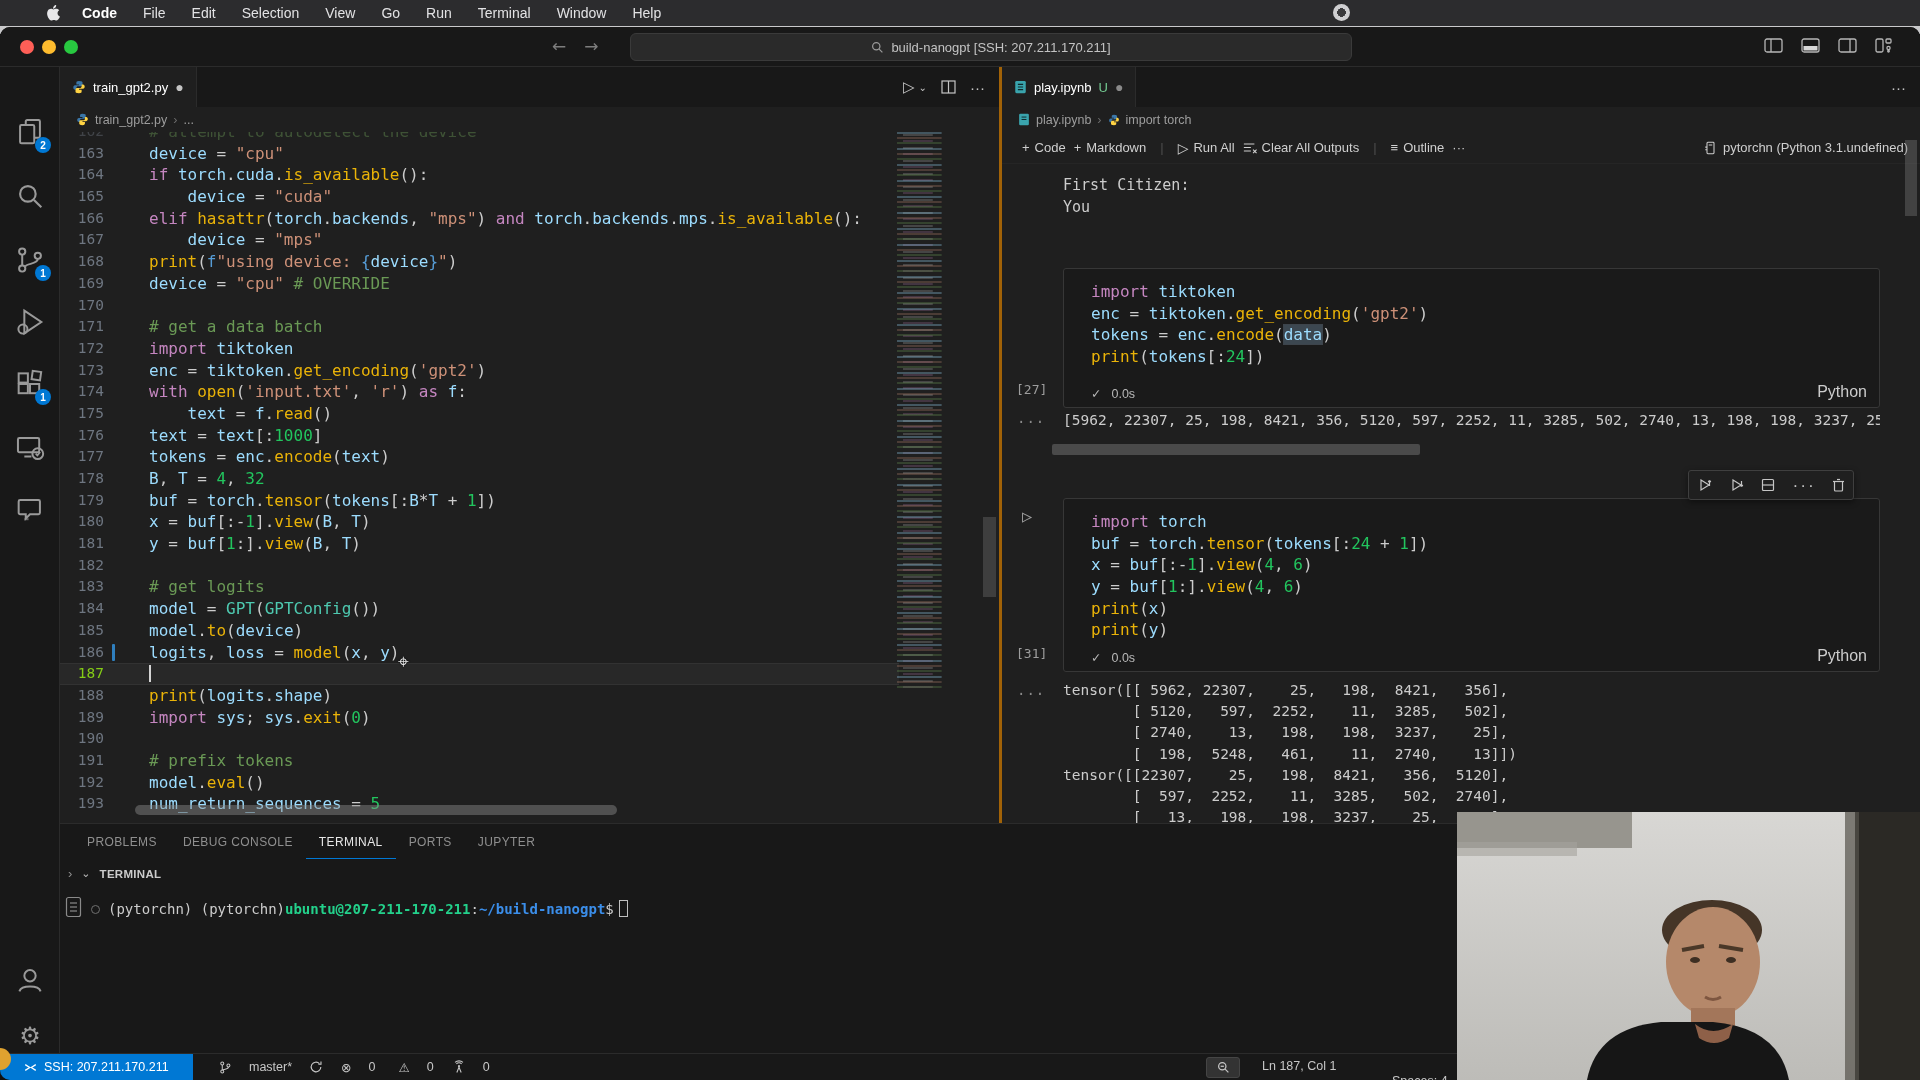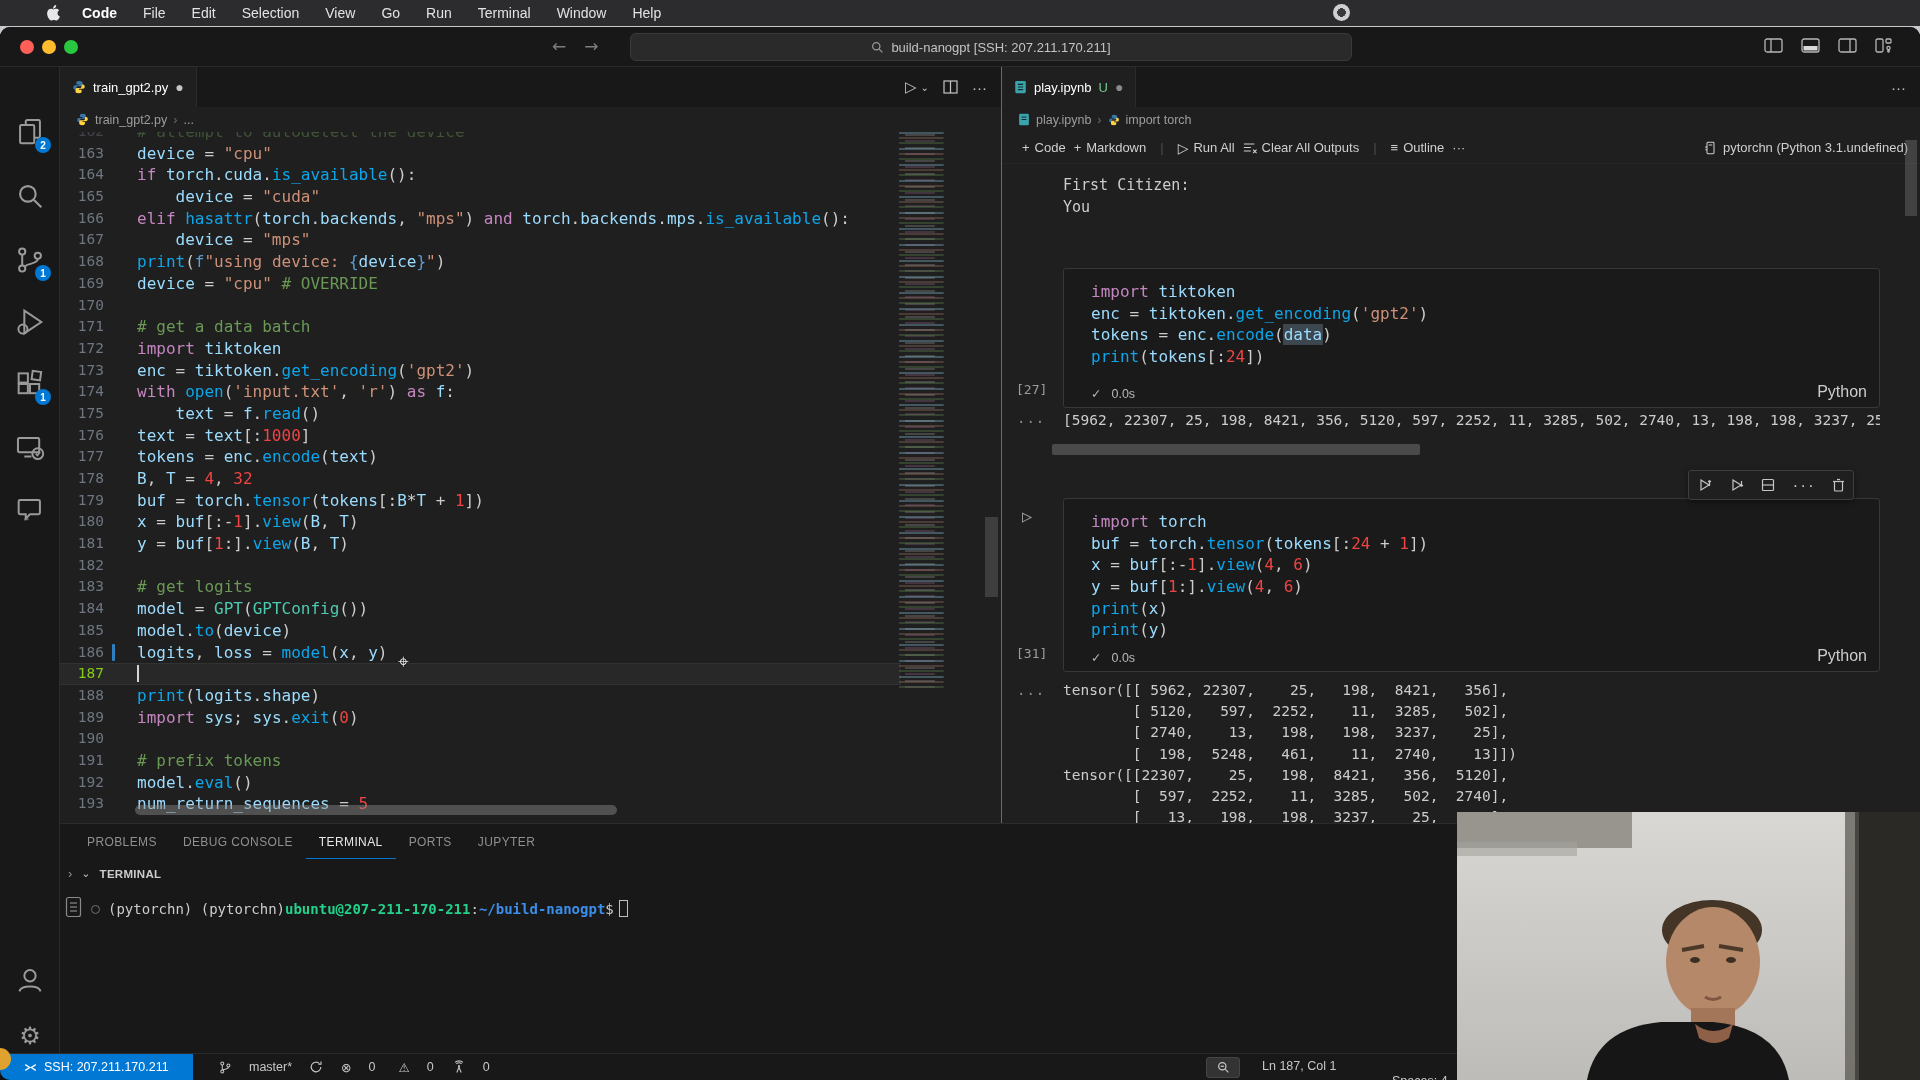--- a/index.html
+++ b/index.html
@@ -39,42 +39,42 @@
   
   .activitybar{position:absolute;top:40px;left:0;width:60px;bottom:27px;background:#181818;
     border-right:1px solid #2b2b2b;}
   .ab-item{position:absolute;left:13px;width:34px;height:34px;color:#9a9a9a;}
   .badge{position:absolute;right:-4px;bottom:-4px;min-width:16px;height:16px;border-radius:8px;
     background:#0078d4;color:#fff;font-size:10px;display:flex;align-items:center;justify-content:center;
     padding:0 3px;font-weight:bold;}
 
   
   .editor-group{position:absolute;left:60px;top:40px;width:942px;height:756px;background:#1f1f1f;
-    border-right:1px solid #a16207;overflow:hidden;}
+    border-right:3px solid #a16207;overflow:hidden;}
   .tabbar{position:absolute;top:0;left:0;right:0;height:40px;background:#181818;display:flex;}
   .tab{height:40px;display:flex;align-items:center;gap:7px;padding:0 12px;background:#1f1f1f;
     color:#fff;font-size:13px;border-right:1px solid #2b2b2b;}
   .tab .dirty{color:#c5c5c5;font-size:14px;}
   .tab .gitU{color:#73c991;}
   .ed-actions{position:absolute;right:14px;top:0;height:40px;display:flex;align-items:center;
     gap:14px;color:#c5c5c5;font-size:15px;}
   .breadcrumb{position:absolute;top:40px;left:0;right:0;height:25px;display:flex;align-items:center;
     gap:6px;padding-left:16px;color:#9d9d9d;font-size:12.5px;background:#1f1f1f;}
   .code-area{position:absolute;top:65px;left:0;right:100px;bottom:0;overflow:hidden;
     font-family:"DejaVu Sans Mono","Liberation Mono",monospace;font-size:16px;}
-  .cl{display:flex;height:21.7px;line-height:21.7px;position:relative;}
+  .cl{display:flex;height:21.7px;line-height:21.7px;position:relative;gap:12px;}
   .cl:first-child{margin-top:-11px;}
   .cl.dim{opacity:.42;}
   .cl.cur{background:rgba(255,255,255,.045);box-shadow:0 -1px 0 rgba(255,255,255,.05) inset,0 1px 0 rgba(255,255,255,.05) inset;}
   .ln{width:44px;text-align:right;color:#6e7681;font-size:14.5px;flex:none;}
   .ln-a{color:#84cc16;}
   .mod{position:absolute;left:52px;top:2px;bottom:2px;width:3px;background:#2f7fbe;border-radius:1px;}
   .ct{margin-left:33px;white-space:pre;}
   .caret{display:inline-block;width:2px;height:17px;background:#d4d4d4;vertical-align:-3px;}
-  .tk-k{color:#C586C0}.tk-f{color:#0ea5e9}.tk-s{color:#CE9178}.tk-n{color:#ef4444}
+  .tk-k{color:#C586C0}.tk-f{color:#eab308}.tk-s{color:#CE9178}.tk-n{color:#22c55e}
   .tk-c{color:#6A9955}.tk-v{color:#9CDCFE}.tk-t{color:#4EC9B0}.tk-p{color:#cccccc}
   .tk-b{color:#569CD6}
   .tk-vh{color:#9CDCFE;background:rgba(94,116,133,.5);outline:1px solid rgba(130,150,170,.35);}
   .tk-g{color:#23d18b;font-weight:bold}.tk-bl{color:#3b8eea;font-weight:bold}
   .minimap{position:absolute;top:65px;right:40px;width:62px;height:560px;opacity:.85;
     background-image:
       repeating-linear-gradient(180deg,rgba(156,220,254,.35) 0 2px,transparent 2px 5px,rgba(206,145,120,.30) 5px 7px,transparent 7px 10px,rgba(106,153,85,.35) 10px 12px,transparent 12px 16px),
       repeating-linear-gradient(180deg,rgba(212,212,212,.25) 0 2px,transparent 2px 6px,rgba(197,134,192,.25) 6px 8px,transparent 8px 13px);
     background-size:72% 100%,48% 100%;background-repeat:no-repeat;background-position:0 0,6px 2px;}
   .vscroll{position:absolute;right:3px;top:450px;width:13px;height:80px;background:rgba(121,121,121,.35);}

